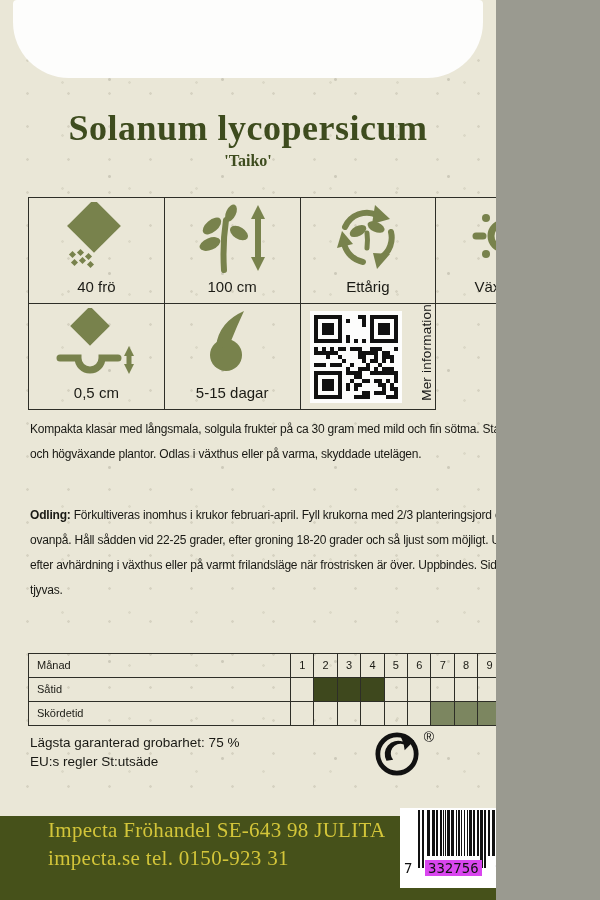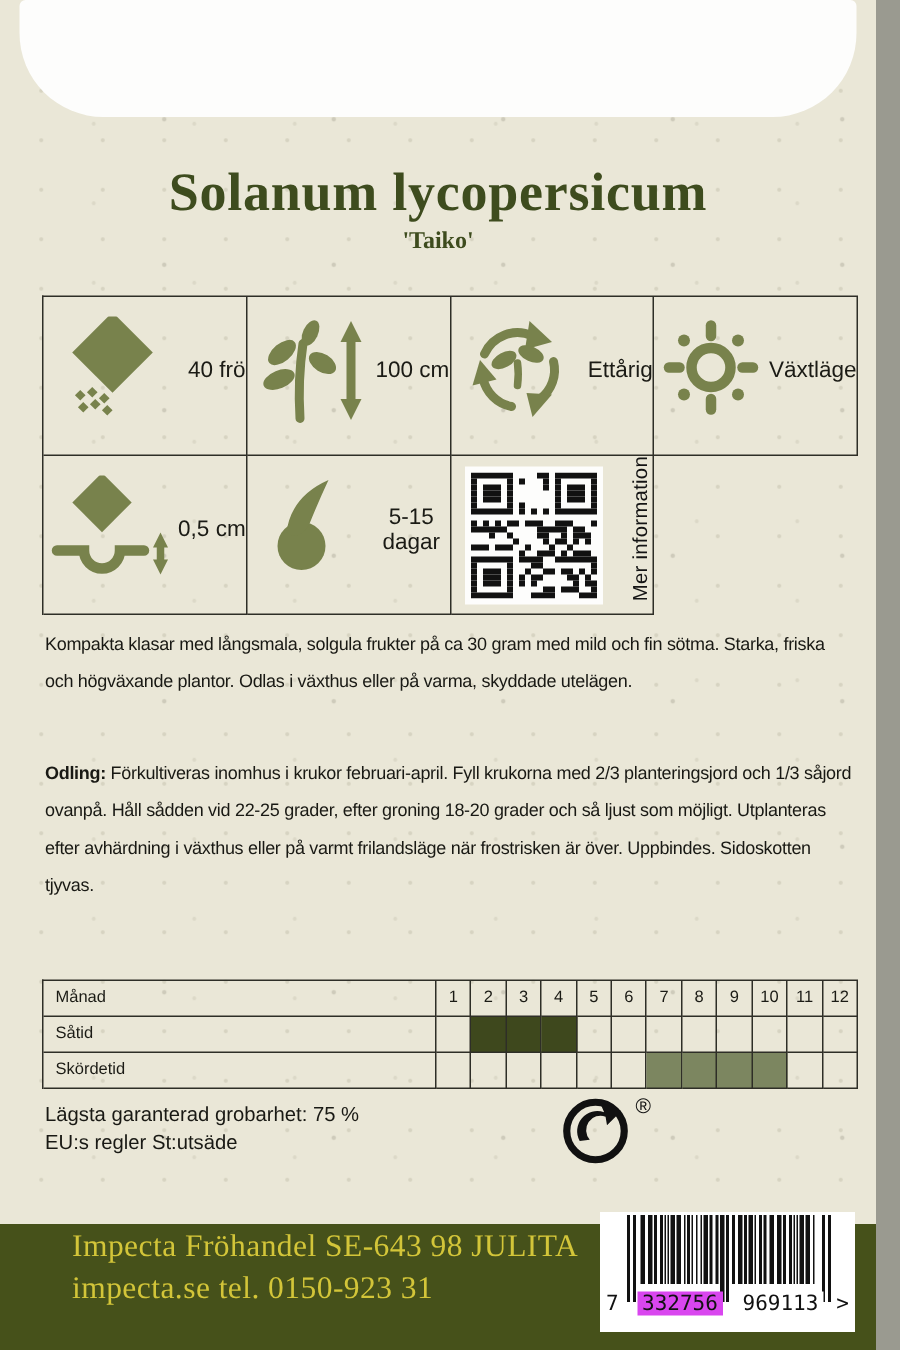--- a/index.html
+++ b/index.html
@@ -1,17 +1,17 @@
 <!DOCTYPE html>
 <html><head>
 <meta charset="utf-8">
 <style>
   html,body{margin:0;padding:0;background:#9a9a90;}
   .packet{
-    position:relative;width:584px;height:900px;overflow:hidden;
+    position:relative;width:496px;height:900px;overflow:hidden;
     background-color:#eae7d7;
     background-image:
       radial-gradient(circle, rgba(95,90,62,.14) 0 1px, transparent 1.6px),
       radial-gradient(circle, rgba(95,90,62,.10) 0 1px, transparent 1.6px),
       radial-gradient(circle, rgba(60,55,40,.16) 0 1.1px, transparent 1.8px);
     background-size:41px 33px,67px 53px,113px 97px;
     background-position:7px 11px,29px 3px,53px 31px;
     font-family:"Liberation Sans",sans-serif;color:#1b1b15;
   }
   .top-notch{position:absolute;top:0;left:13px;right:13px;height:78px;background:#fdfdfc;
@@ -20,22 +20,22 @@
     font-family:"Liberation Serif",serif;font-weight:bold;font-size:36px;line-height:40px;
     color:#3e4c1e;letter-spacing:.5px;}
   .cultivar{position:absolute;top:152px;left:0;width:100%;margin:0;text-align:center;
     font-family:"Liberation Serif",serif;font-weight:bold;font-size:16px;color:#3e4c1e;}
 
   
   .info-grid{position:absolute;left:28px;top:197px;width:544px;height:213px;display:grid;
     grid-template-columns:repeat(4,1fr);grid-template-rows:repeat(2,1fr);
     border-top:1.5px solid #2e2e27;border-left:1.5px solid #2e2e27;box-sizing:border-box;}
   .cell{border-right:1.5px solid #2e2e27;border-bottom:1.5px solid #2e2e27;
-    display:flex;flex-direction:row;align-items:center;justify-content:flex-end;
-    padding-bottom:8px;position:relative;box-sizing:border-box;text-align:center;}
+    display:flex;flex-direction:column;align-items:center;justify-content:flex-end;
+    padding-bottom:8px;position:relative;box-sizing:border-box;}
   .icon-wrap{flex:1;display:flex;align-items:center;justify-content:center;width:100%;}
   .cell-label{font-size:15px;line-height:17px;color:#1b1b15;}
   .qr-cell{padding:0;}
   .qr-box{position:absolute;left:9px;top:7px;width:92px;height:92px;background:#fdfdfc;
     display:flex;align-items:center;justify-content:center;}
   .qr-label{position:absolute;right:1px;bottom:8px;writing-mode:vertical-rl;
     transform:rotate(180deg);font-size:13.5px;color:#141414;letter-spacing:.2px;}
 
   
   .desc{position:absolute;left:30px;width:541px;margin:0;font-size:12px;line-height:25px;

